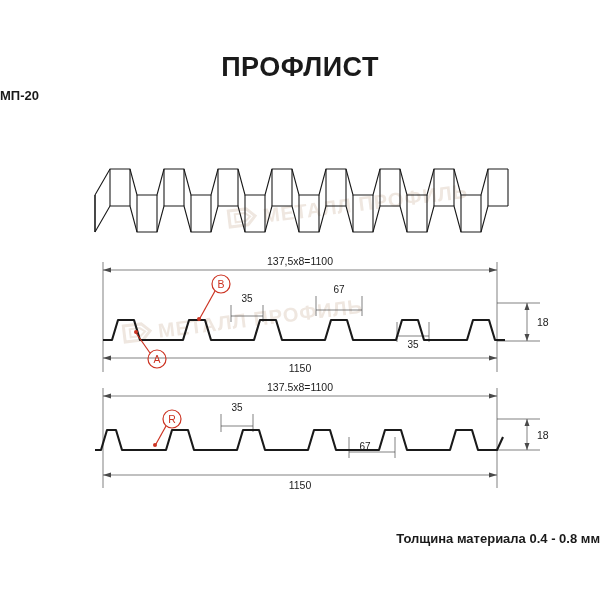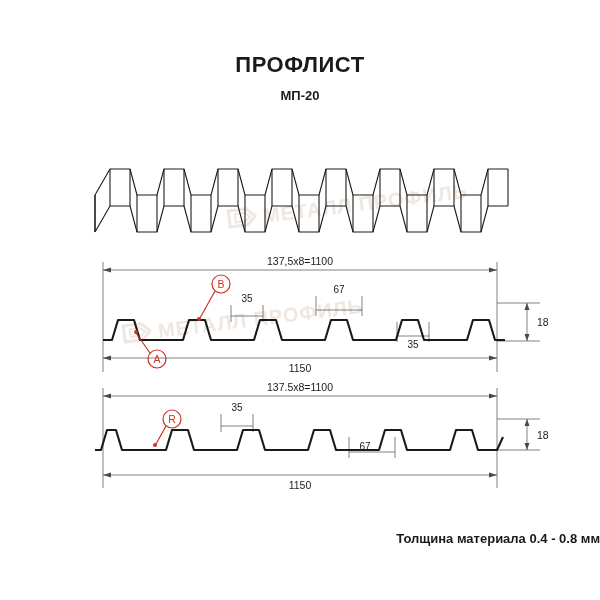--- a/index.html
+++ b/index.html
@@ -14,31 +14,30 @@
     background: #ffffff;
     font-family: "Liberation Sans", sans-serif;
     overflow: hidden;
   }
   .title {
     position: absolute;
     top: 52px;
     left: 0;
     width: 600px;
     text-align: center;
-    font-size: 22px;
+    font-size: 27px;
     font-weight: bold;
     letter-spacing: 0.5px;
     color: #1a1a1a;
   }
   .subtitle {
     position: absolute;
     top: 88px;
     left: 0;
     width: 600px;
-    text-align: center;
     font-size: 13px;
     font-weight: bold;
     color: #1a1a1a;
   }
   .footer {
     position: absolute;
     top: 531px;
     left: 0;
     width: 600px;
     text-align: right;

